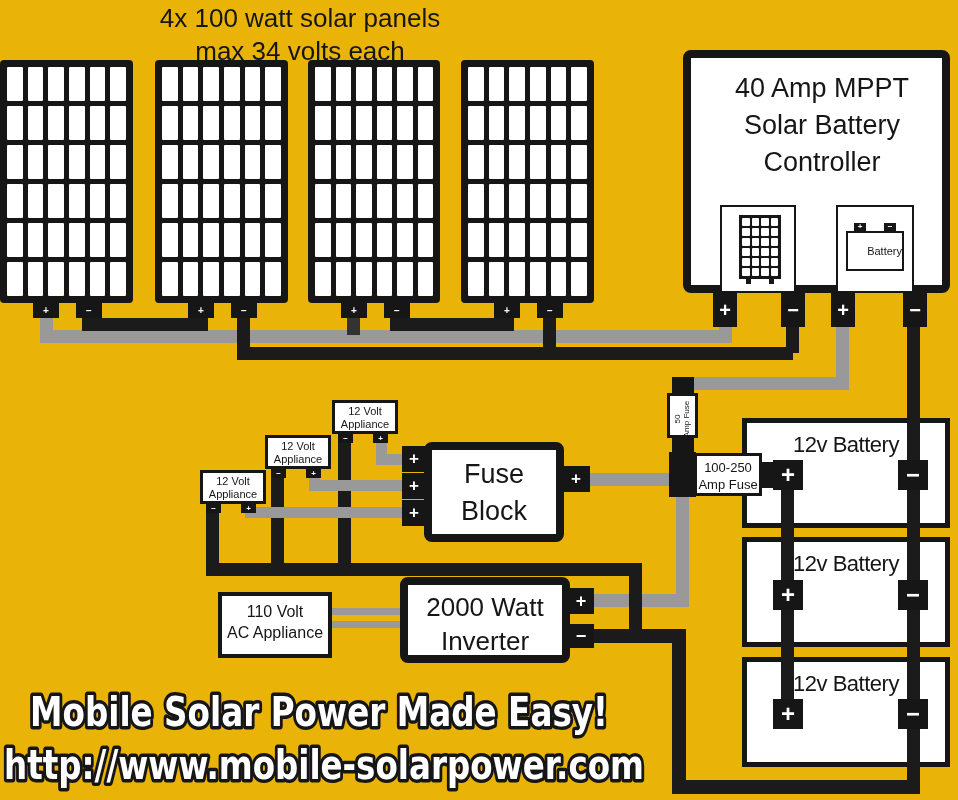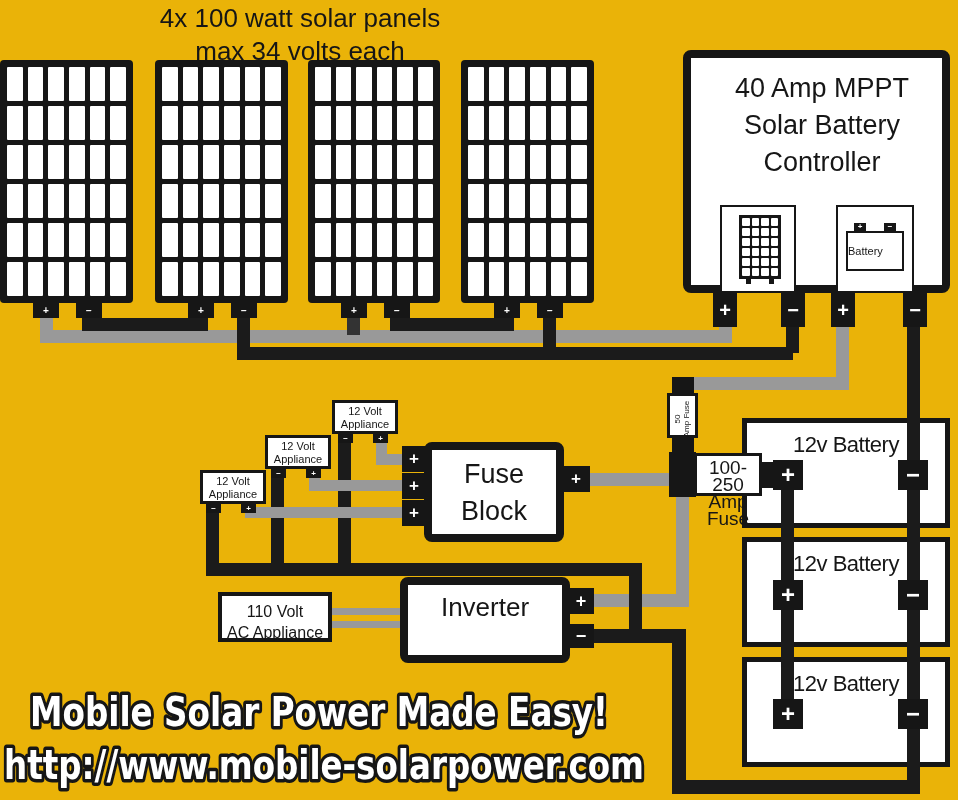--- a/index.html
+++ b/index.html
@@ -309,21 +309,21 @@
           <div></div>
           <div></div>
           <div></div>
           <div></div>
         </div>
     </div>
   </div>
   <div class="box" style="left:836px;top:205px;width:78px;height:88px;border-width:2px;z-index:4;">
     <div class="abs" style="left:16px;top:16px;width:12px;height:8px;background:#161616;color:#fff;font-size:8px;line-height:8px;font-weight:bold;text-align:center;"><span>+</span></div>
     <div class="abs" style="left:46px;top:16px;width:12px;height:8px;background:#161616;color:#fff;font-size:8px;line-height:8px;font-weight:bold;text-align:center;"><span>−</span></div>
-    <div class="abs" style="left:8px;top:24px;width:58px;height:40px;border:2px solid #161616;box-sizing:border-box;display:flex;align-items:center;justify-content:flex-start;font-size:11px;">
+    <div class="abs" style="left:8px;top:24px;width:58px;height:40px;border:2px solid #161616;box-sizing:border-box;display:flex;align-items:center;justify-content:flex-end;font-size:11px;">
       <span>Battery</span>
     </div>
   </div>
 
   <div class="t" style="left:713px;top:293px;width:24px;height:34px;font-size:20px;">
       <span>+</span>
     </div>
   <div class="t" style="left:781px;top:293px;width:24px;height:34px;font-size:20px;">
       <span>−</span>
     </div>
@@ -339,21 +339,21 @@
     <div class="abs" style="left:-10px;top:13px;width:45px;height:20px;transform:rotate(-90deg);font-size:8px;line-height:9px;text-align:center;">
       <div>50</div>
       <div>Amp Fuse</div>
     </div>
   </div>
   <div class="t" style="left:672px;top:437px;width:22px;height:16px;"></div>
 
   <div class="t" style="left:669px;top:452px;width:27px;height:45px;"></div>
 
   <div class="box" style="left:694px;top:453px;width:68px;height:43px;z-index:4;">
-    <div class="lbl" style="margin-top:3px;font-size:19px;line-height:17px;">
+    <div class="lbl" style="margin-top:3px;font-size:13px;line-height:17px;">
       <div>100-250</div>
       <div>Amp Fuse</div>
     </div>
   </div>
   <div class="t" style="left:760px;top:462px;width:16px;height:26px;"></div>
 
   <div class="box" style="left:742px;top:418px;width:208px;height:110px;border-width:5px;z-index:1;">
     <div class="batt-label">12v Battery</div>
   </div>
   <div class="box" style="left:742px;top:537px;width:208px;height:110px;border-width:5px;z-index:1;">
@@ -435,31 +435,32 @@
     </div>
   <div class="t" style="left:402px;top:500px;width:24px;height:26px;font-size:17px;">
       <span>+</span>
     </div>
   <div class="t" style="left:562px;top:466px;width:28px;height:26px;font-size:17px;">
       <span>+</span>
     </div>
 
   <div class="box thick" style="left:400px;top:577px;width:170px;height:86px;">
     <div class="lbl" style="margin-top:5px;font-size:26px;line-height:34px;">
+      <div>2000 Watt</div>
       <div>Inverter</div>
     </div>
   </div>
   <div class="t" style="left:568px;top:588px;width:26px;height:26px;font-size:18px;">
       <span>+</span>
     </div>
   <div class="t" style="left:568px;top:624px;width:26px;height:24px;font-size:18px;">
       <span>−</span>
     </div>
 
-  <div class="box" style="left:218px;top:592px;width:114px;height:50px;border-width:4px;">
+  <div class="box" style="left:218px;top:592px;width:114px;height:66px;border-width:4px;">
     <div class="lbl" style="margin-top:5px;font-size:16px;line-height:21px;">
       <div>110 Volt</div>
       <div>AC Appliance</div>
     </div>
   </div>
 
   <svg class="abs" style="left:0px;top:680px;z-index:1;" width="700" height="120">
     <text x="30" y="46" textLength="578" lengthAdjust="spacingAndGlyphs" font-family="DejaVu Sans" font-size="40" font-weight="bold" fill="#fff" stroke="#161616" stroke-width="7" stroke-linejoin="round" style="paint-order:stroke fill;">Mobile Solar Power Made Easy!</text>
     <text x="4" y="99" textLength="640" lengthAdjust="spacingAndGlyphs" font-family="DejaVu Sans" font-size="40" font-weight="bold" fill="#fff" stroke="#161616" stroke-width="7" stroke-linejoin="round" style="paint-order:stroke fill;">http://www.mobile-solarpower.com</text>
   </svg>

